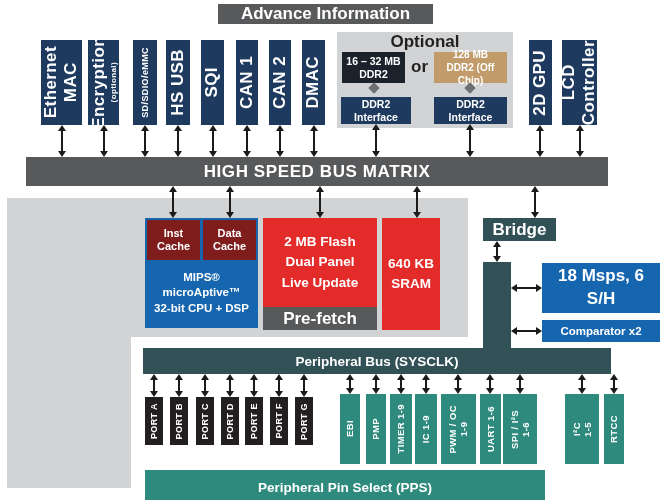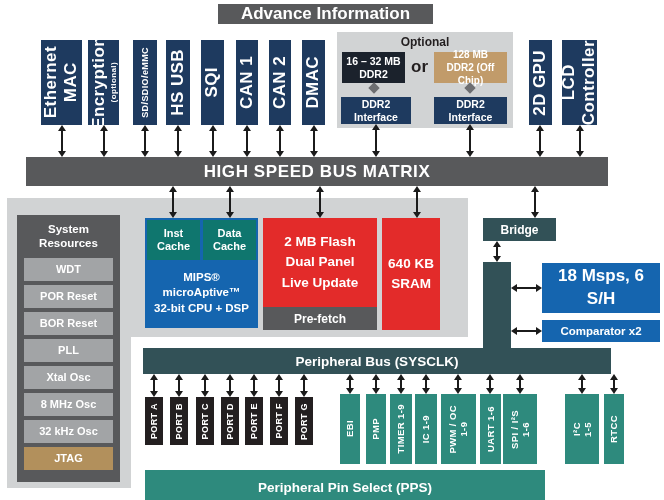--- a/index.html
+++ b/index.html
@@ -15,21 +15,21 @@
   .navy{background:#1e3a5f;}
   .blue{background:#1565af;}
   .red{background:#e32b2a;}
   .teal{background:#2e8a7d;}
   .slate{background:#325157;}
   .dgray{background:#58595b;}
   .lgray{background:#d1d3d4;}
   .portblk{background:#231f20;}
 
   .fs8{font-size:8px;}  .fs85{font-size:10px;} .fs9{font-size:9px;} .fs95{font-size:9.5px;}
-  .fs10{font-size:10.5px;} .fs11{font-size:17px;} .fs115{font-size:11.5px;} .fs125{font-size:12px;} .fs13{font-size:17px;}
+  .fs10{font-size:10.5px;} .fs11{font-size:17px;} .fs115{font-size:11.5px;} .fs125{font-size:17px;} .fs13{font-size:17px;}
   .fs135{font-size:13.5px;} .fs17{font-size:17px;letter-spacing:.6px;}
 
   
   .arr-v{position:absolute;width:8px;}
   .arr-v i{position:absolute;left:3px;top:5px;bottom:5px;width:2px;background:#1b1b1b;}
   .arr-v::before{content:"";position:absolute;left:0;top:0;
     border-left:4px solid transparent;border-right:4px solid transparent;border-bottom:6px solid #1b1b1b;}
   .arr-v::after{content:"";position:absolute;left:0;bottom:0;
     border-left:4px solid transparent;border-right:4px solid transparent;border-top:6px solid #1b1b1b;}
   .arr-h{position:absolute;height:8px;}
@@ -43,21 +43,21 @@
 
   
   .sysres{position:absolute;left:17px;top:215px;width:103px;height:267px;background:#58595b;
           display:flex;flex-direction:column;align-items:center;padding-top:7px;box-sizing:border-box;}
   .sysres-title{color:#fff;font-size:11.5px;line-height:1.25;text-align:center;
                 white-space:pre-line;margin-bottom:7px;}
   .sys-item{width:89px;height:23px;background:#a2a4a6;color:#fff;font-size:11px;
             display:flex;align-items:center;justify-content:center;margin-bottom:4px;flex:0 0 auto;}
   .sys-item.tan{background:#b2905c;}
 
-  .cache{position:absolute;background:#0f766e;color:#fff;font-size:11px;line-height:1.18;
+  .cache{position:absolute;background:#7f1d1d;color:#fff;font-size:11px;line-height:1.18;
          display:flex;align-items:center;justify-content:center;text-align:center;white-space:pre-line;}
   .inner-label{position:absolute;display:flex;align-items:center;justify-content:center;
                color:#fff;text-align:center;}
   .dk{color:#231f20;}
 </style>
 </head>
 <body>
 
 <div class="stage">
 
@@ -115,32 +115,20 @@
   </div>
   <div class="blk navy" style="left:562px;top:40px;width:35px;height:85px">
     <span class="vt fs11">LCD
 Controller</span>
   </div>
 
   <div class="blk dgray fs17" style="left:26px;top:157px;width:582px;height:29px">
     <span class="pre">HIGH SPEED BUS MATRIX</span>
   </div>
 
-  <div class="sysres">
-    <div class="sysres-title">System
-Resources</div>
-    <div class="sys-item">WDT</div>
-    <div class="sys-item">POR Reset</div>
-    <div class="sys-item">BOR Reset</div>
-    <div class="sys-item">PLL</div>
-    <div class="sys-item">Xtal Osc</div>
-    <div class="sys-item">8 MHz Osc</div>
-    <div class="sys-item">32 kHz Osc</div>
-    <div class="sys-item tan">JTAG</div>
-  </div>
 
   <div class="blk blue" style="left:145px;top:218px;width:113px;height:110px">
     <div class="cache" style="left:2px;top:2px;width:53px;height:40px">Inst
 Cache</div>
     <div class="cache" style="left:58px;top:2px;width:53px;height:40px">Data
 Cache</div>
     <div class="inner-label fs115 pre" style="left:0;top:42px;width:113px;height:66px;line-height:1.35">MIPS®
 microAptive™
 32-bit CPU + DSP</div>
   </div>

